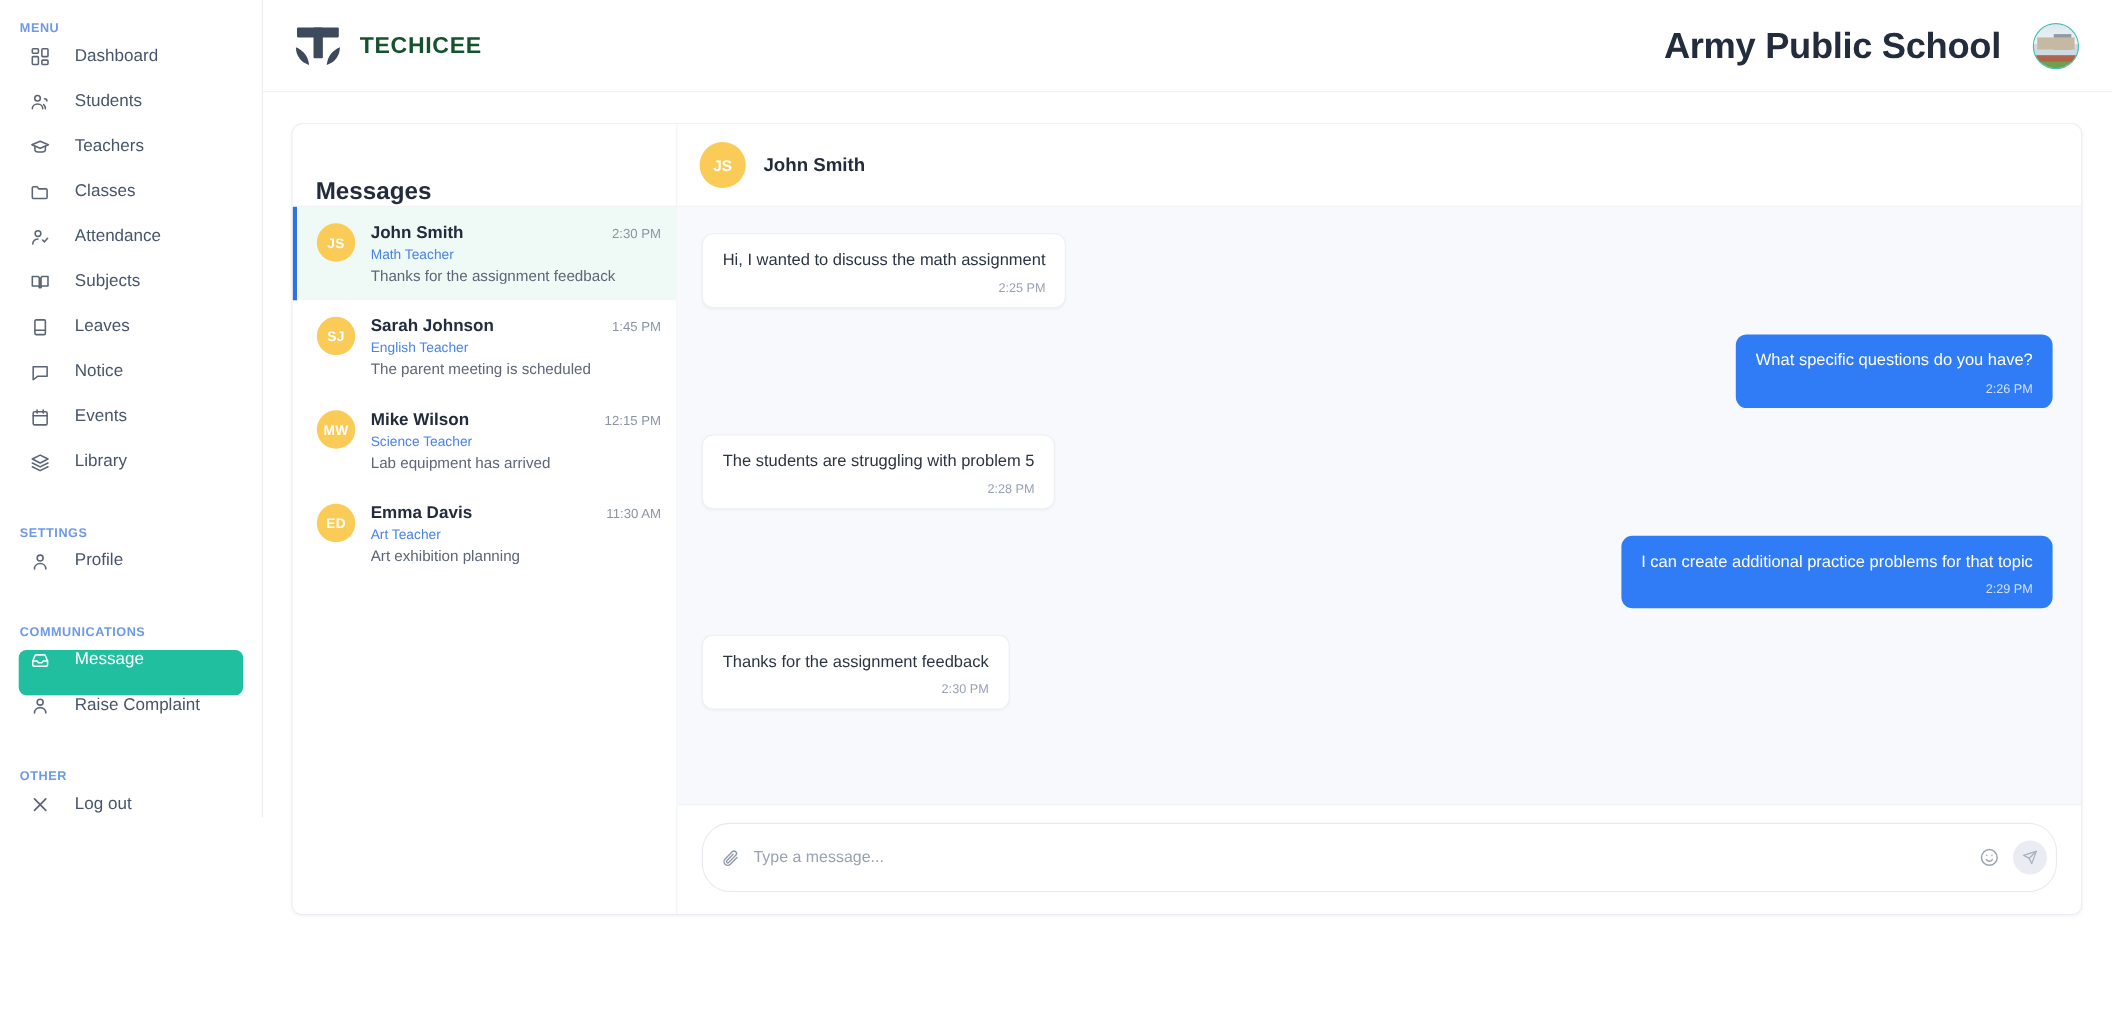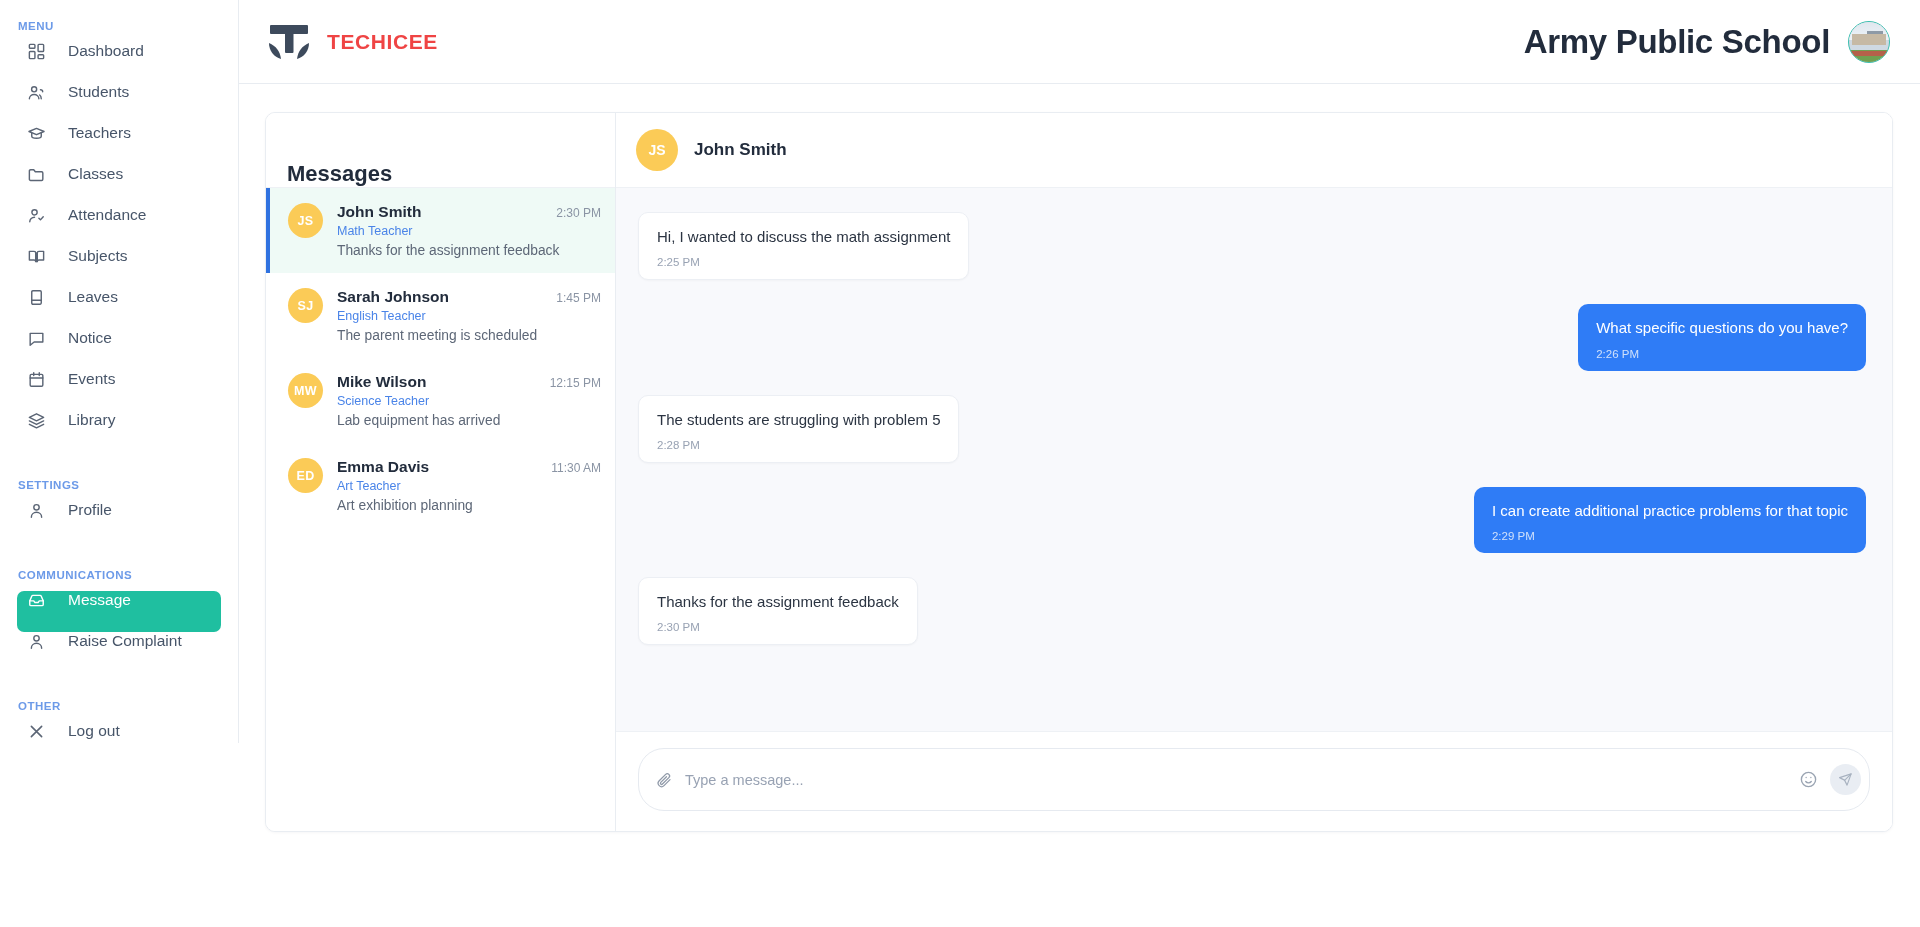--- a/index.html
+++ b/index.html
@@ -38,23 +38,23 @@
   .main { flex: 1 1 auto; display: flex; flex-direction: column; min-width:0; }
   .topbar {
     height: 84px; flex: 0 0 84px; background: #ffffff;
     border-bottom: 1px solid #e8ecf1;
     display: flex; align-items: center; justify-content: space-between;
     padding: 0 30px 0 26px;
   }
   .brand { display: flex; align-items: center; gap: 14px; }
   .brand-logo { width: 48px; height: 44px; position: relative; }
   .brand-name {
-    font-size: 21px; font-weight: 700; letter-spacing: .6px; color: #ef4444;
-  }
-  .school-wrap { display: flex; align-items: center; gap: 18px; }
+    font-size: 21px; font-weight: 700; letter-spacing: .6px; color: #14532d;
+  }
+  .school-wrap { display: flex; align-items: center; gap: 29px; }
   .school-title { font-size: 33px; font-weight: 700; color: #222c3c; letter-spacing: -.3px; }
   .avatar-photo {
     width: 42px; height: 42px; border-radius: 50%;
     border: 1.5px solid #3bbfb0; overflow: hidden; position: relative;
     background: #cfd9e2;
   }
   .ap-sky { position:absolute; left:0; top:0; width:100%; height:45%; background:linear-gradient(#dfe7ee,#eef3f7); }
   .ap-bldg { position:absolute; left:8%; top:30%; width:84%; height:28%; background:#c6b9a4; }
   .ap-bldg2 { position:absolute; left:46%; top:24%; width:40%; height:34%; background:#8e9aa6; }
   .ap-grass { position:absolute; left:0; bottom:0; width:100%; height:30%; background:#6fa050; }
@@ -103,21 +103,21 @@
     color:#fff; font-size:14px; font-weight:700; display:flex;
     align-items:center; justify-content:center;
   }
   .chat-head-name { font-size: 17px; font-weight: 700; color:#222c3c; }
   .thread {
     flex: 1 1 auto; background:#f8f9fc; padding: 24px 26px 10px 22px;
     overflow: hidden; min-height:0;
   }
   .row { display:flex; margin-bottom: 24px; }
   .row.out { justify-content: flex-end; }
-  .bubble { max-width: 420px; padding: 14px 18px 11px 18px; border-radius: 10px; }
+  .bubble { max-width: 420px; padding: 14px 18px 11px 18px; border-radius: 10px; text-align: right; }
   .bubble.in { background:#ffffff; border:1px solid #eceff4; box-shadow:0 1px 2px rgba(16,24,40,.03); }
   .bubble.out { background:#2f7cf6; }
   .btext { font-size: 15px; line-height: 1.35; color:#2b3442; }
   .bubble.out .btext { color:#ffffff; }
   .btime { font-size: 11.5px; color:#98a2b3; margin-top: 9px; }
   .bubble.out .btime { color: #cfe0fb; }
 
   
   .composer-wrap {
     flex: 0 0 auto; background:#fff; border-top:1px solid #eef1f5;

